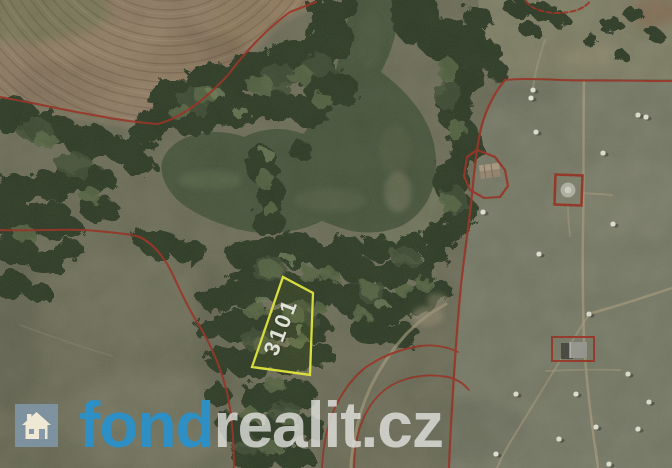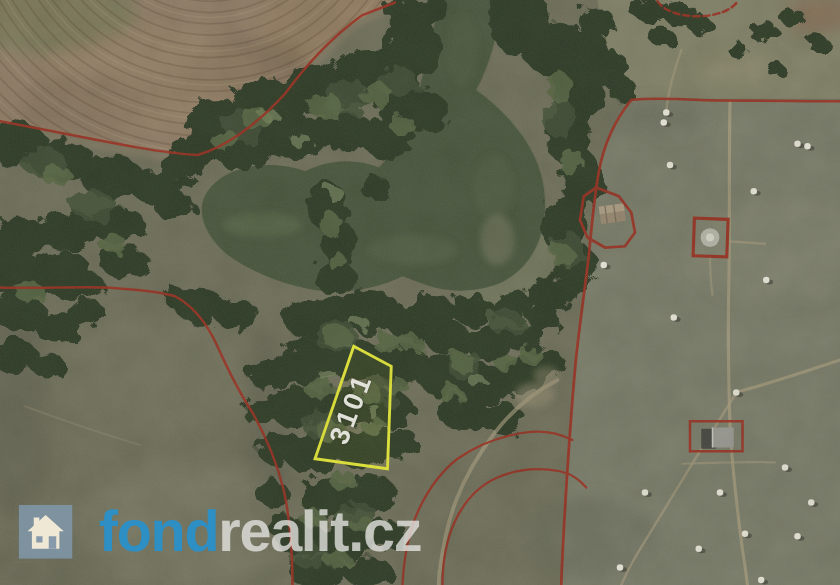--- a/index.html
+++ b/index.html
@@ -15,21 +15,21 @@
     color:rgba(240,240,233,.92);
     text-shadow:0 0 2px rgba(20,25,15,.45);
     white-space:nowrap;pointer-events:none;
   }
   #brand{
     position:absolute;left:15px;top:403px;height:45px;
     display:flex;align-items:center;pointer-events:none;
   }
   #brand .icon{width:43px;height:43px;display:block;}
   #brand .word{
-    margin-left:21px;font-size:46px;font-weight:700;line-height:43px;
+    margin-left:21px;font-size:64px;font-weight:700;line-height:43px;
     letter-spacing:-1px;white-space:nowrap;text-align:right;
   }
   #brand .w1{color:#2e8fc5;}
   #brand .w2{color:rgba(230,230,227,.78);}
 </style>
 </head>
 <body>
 
 <div id="stage">
 

